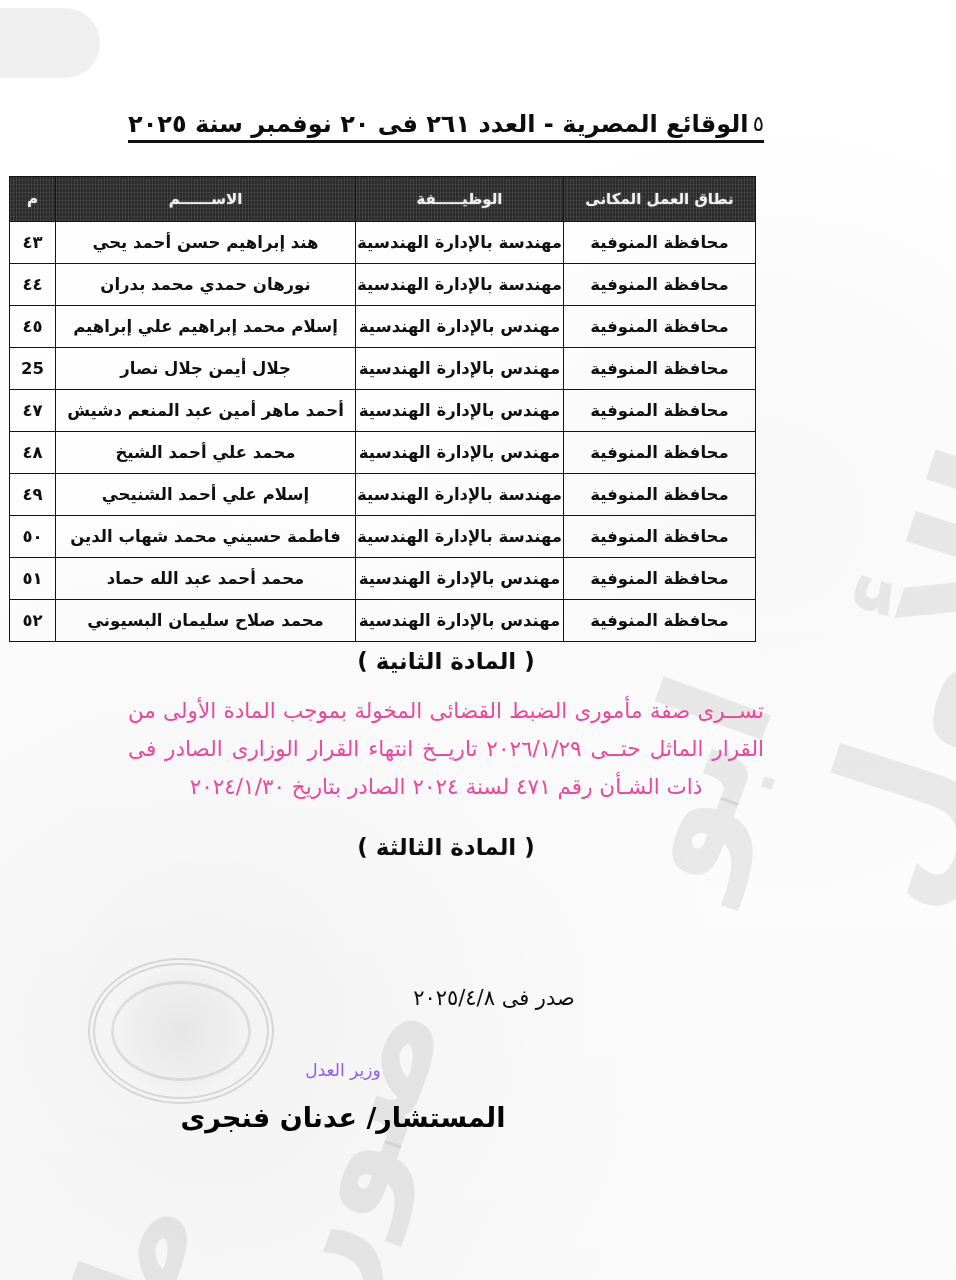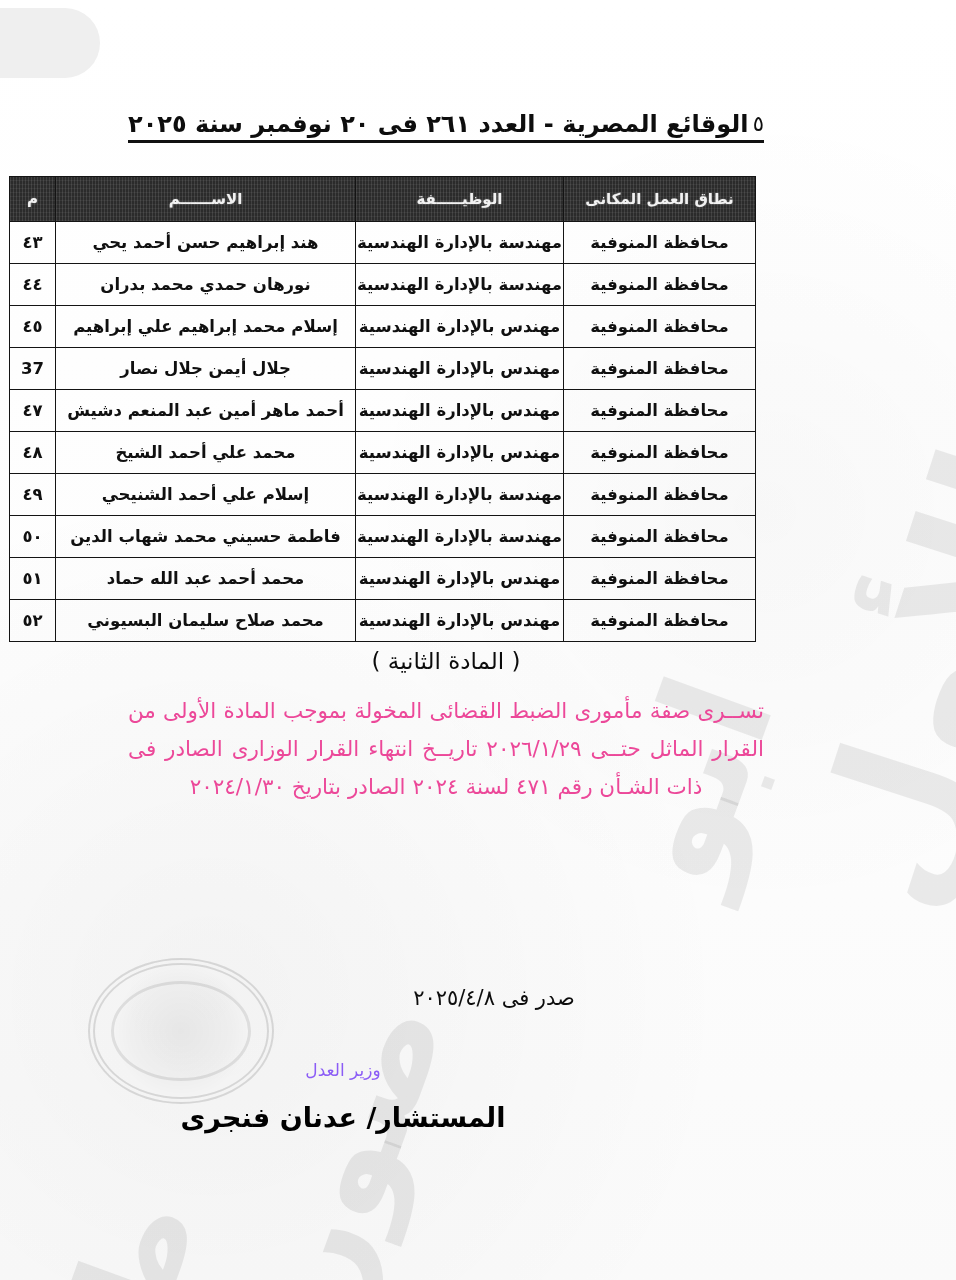--- a/index.html
+++ b/index.html
@@ -188,21 +188,21 @@
   td.cell-num   { font-size: 15px; }
   td.cell-name  { font-size: 17px; }
   td.cell-job   { font-size: 14.5px; margin-top: 30px; }
   td.cell-place { font-size: 14.5px; margin-top: 18px; }
 
   
   .article-head {
     text-align: center;
     font-family: "DejaVu Sans", sans-serif;
     font-size: 23px;
-    font-weight: 400;
+    font-weight: 700;
     color: #0c0c0c;
     margin: 0;
   }
   .body-par {
     font-family: "DejaVu Sans", sans-serif;
     font-size: 21.5px;
     line-height: 38px;
     color: #ec4899;
     text-align: justify;
     text-align-last: center;
@@ -306,21 +306,21 @@
         <tr>
           <td class="cell-place">محافظة المنوفية</td>
           <td class="cell-job">مهندس بالإدارة الهندسية</td>
           <td class="cell-name">إسلام محمد إبراهيم علي إبراهيم</td>
           <td class="cell-num">٤٥</td>
         </tr>
         <tr>
           <td class="cell-place">محافظة المنوفية</td>
           <td class="cell-job">مهندس بالإدارة الهندسية</td>
           <td class="cell-name">جلال أيمن جلال نصار</td>
-          <td class="cell-num">37</td>
+          <td class="cell-num">25</td>
         </tr>
         <tr>
           <td class="cell-place">محافظة المنوفية</td>
           <td class="cell-job">مهندس بالإدارة الهندسية</td>
           <td class="cell-name">أحمد ماهر أمين عبد المنعم دشيش</td>
           <td class="cell-num">٤٧</td>
         </tr>
         <tr>
           <td class="cell-place">محافظة المنوفية</td>
           <td class="cell-job">مهندس بالإدارة الهندسية</td>
@@ -351,20 +351,21 @@
           <td class="cell-name">محمد صلاح سليمان البسيوني</td>
           <td class="cell-num">٥٢</td>
         </tr>
       </tbody>
     </table>
   </div>
 
   <h2 class="article-head art2-head">( المادة الثانية )</h2>
   <p class="body-par art2-body">تســرى صفة مأمورى الضبط القضائى المخولة بموجب المادة الأولى من القرار الماثل حتــى ٢٠٢٦/١/٢٩ تاريــخ انتهاء القرار الوزارى الصادر فى ذات الشـأن رقم ٤٧١ لسنة ٢٠٢٤ الصادر بتاريخ ٢٠٢٤/١/٣٠</p>
 
+  <h2 class="article-head art3-head">( المادة الثالثة )</h2>
 
   <div class="issued-line">
     <span class="inner">صدر فى ٢٠٢٥/٤/٨</span>
   </div>
 
   <div class="sign-block">
     <p class="sign-role">وزير العدل</p>
     <p class="sign-name">المستشار/ عدنان فنجرى</p>
   </div>
 

